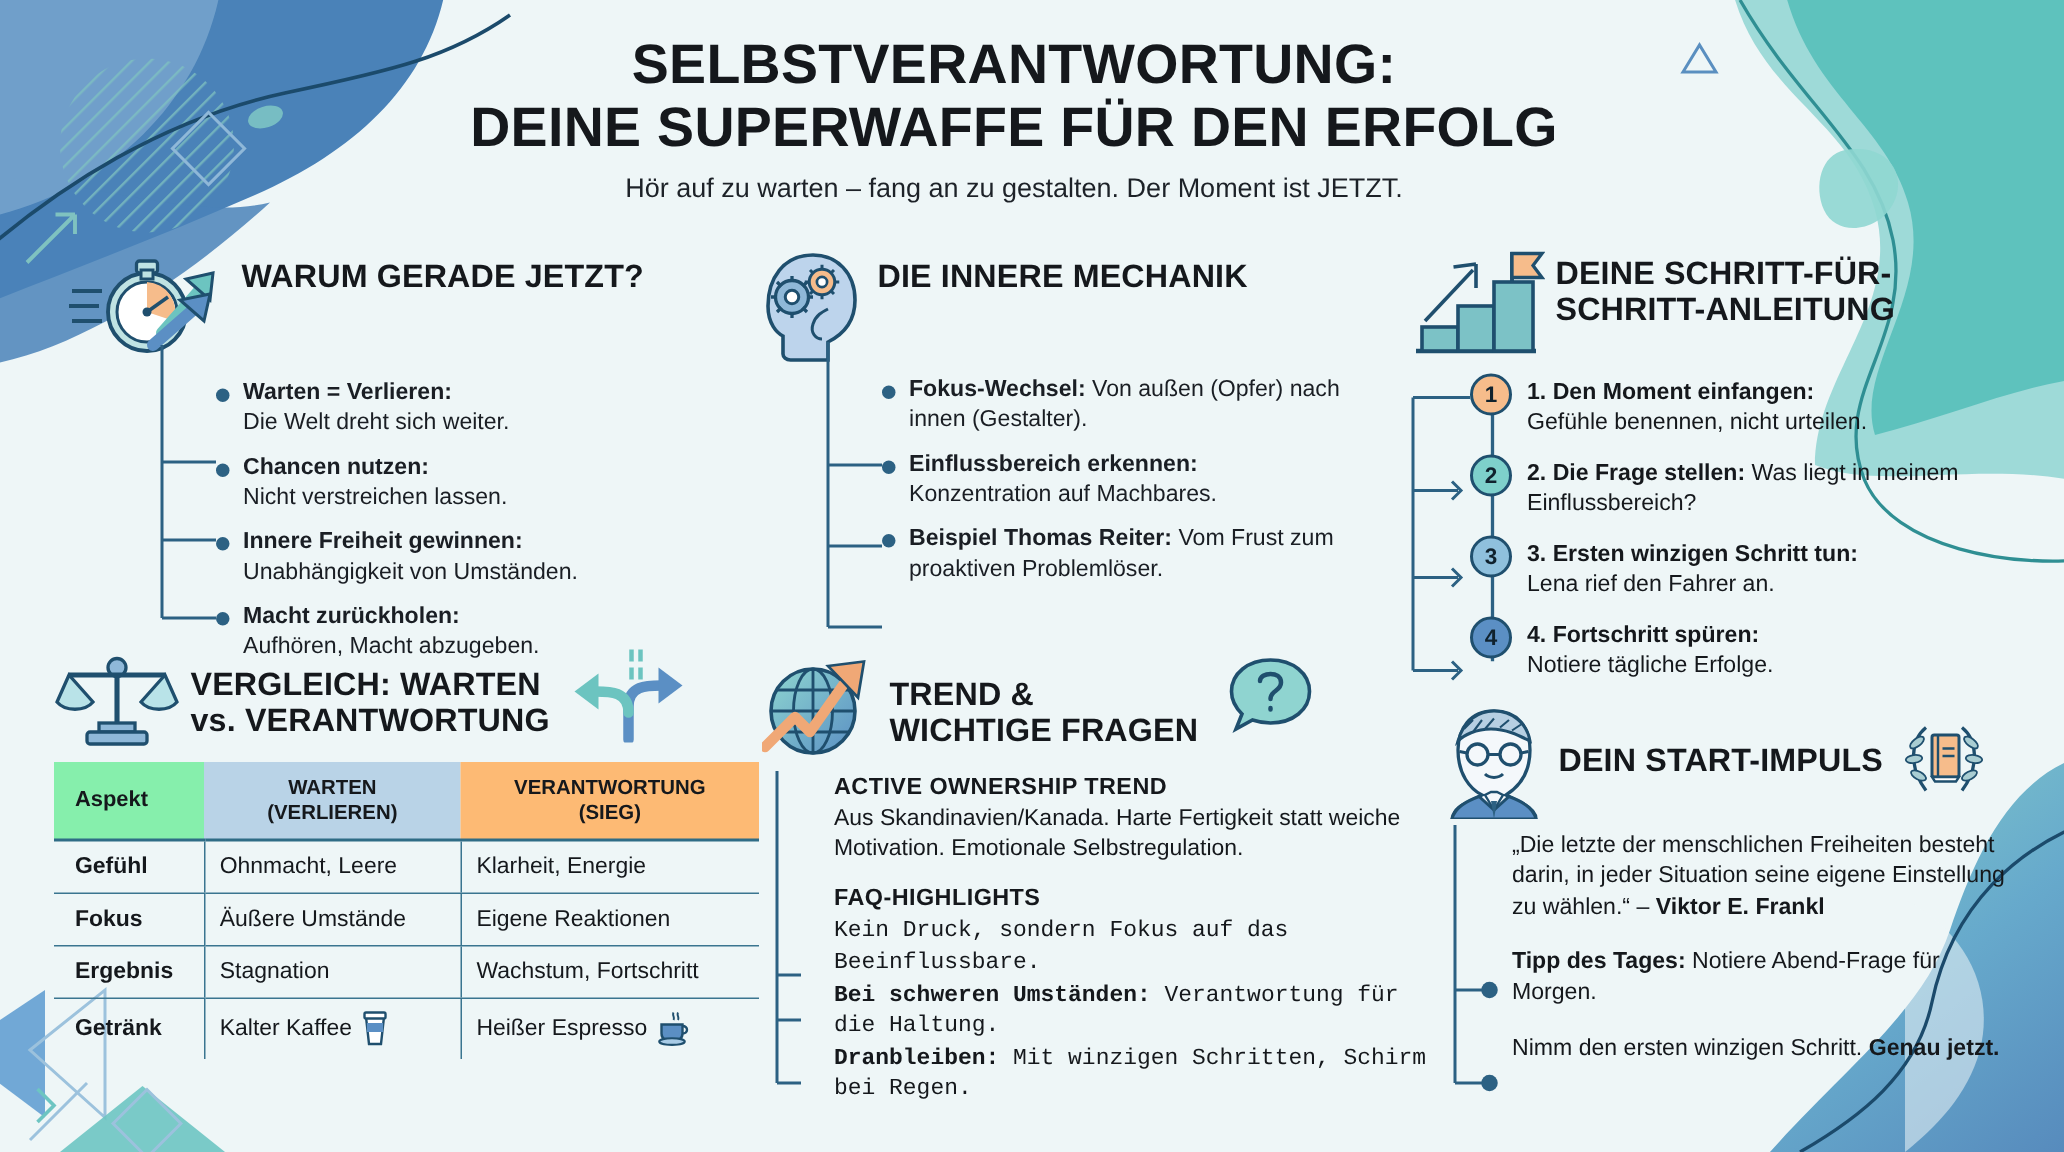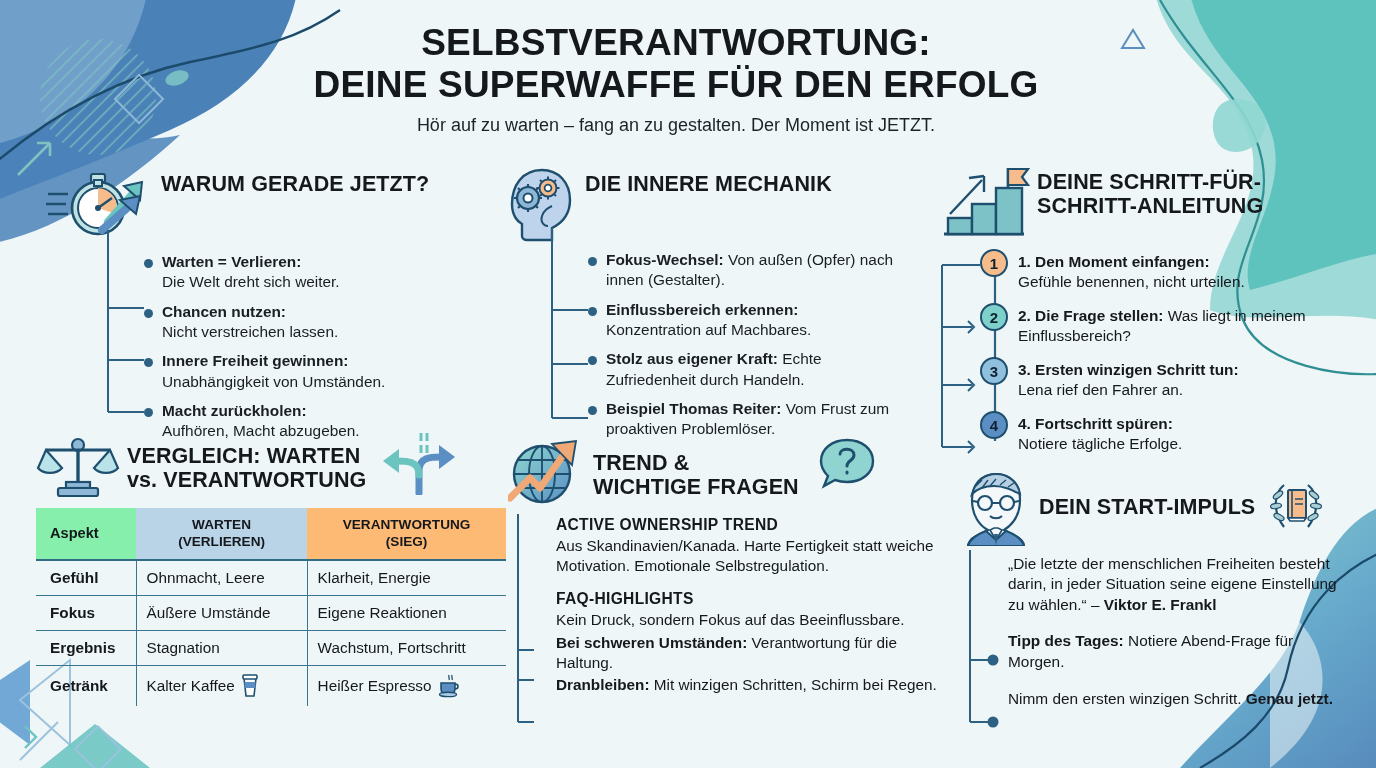--- a/index.html
+++ b/index.html
@@ -70,21 +70,21 @@
     font-size: 15px; display: flex; align-items: center; justify-content: center;
     z-index: 2; position: relative;
   }
   .stxt { font-size: 15.4px; line-height: 1.3; padding-top: 3px; }
   .stxt b { font-weight: 700; }
 
   
   .sh { font-size: 15.6px; font-weight: 800; letter-spacing: .3px; margin-bottom: 2px; }
   .p { font-size: 15.3px; line-height: 1.32; }
   .faq { margin-top: 14px; }
-  .faqrow { display: flex; gap: 8px; }
+  .faqrow { display: flex; gap: 8px; font-family: Liberation Mono, monospace; }
   .faqrow + .faqrow { margin-top: 2px; }
 
   
   .quote { font-size: 15.4px; line-height: 1.33; }
   .quote b { font-weight: 700; }
 </style>
 </head>
 <body>
 
 <svg id="bg" viewBox="0 0 1376 768">
@@ -212,24 +212,20 @@
     <svg style="position:absolute; left:-46px; top:-22px;" width="52" height="210" viewBox="0 0 52 210">
       <path d="M10,0 V190 M10,82 H46 M10,136 H46 M10,190 H46" stroke="#2c6183" stroke-width="2" fill="none"></path>
     </svg>
     <div class="bul">
       <span class="dot"></span>
       <span class="btxt"><b>Fokus-Wechsel:</b> <span>Von außen (Opfer) nach innen (Gestalter).</span></span>
     </div>
     <div class="bul">
       <span class="dot"></span>
       <span class="btxt"><b>Einflussbereich erkennen:</b><br><span>Konzentration auf Machbares.</span></span>
-    </div>
-    <div class="bul">
-      <span class="dot"></span>
-      <span class="btxt"><b>Stolz aus eigener Kraft:</b> <span>Echte Zufriedenheit durch Handeln.</span></span>
     </div>
     <div class="bul">
       <span class="dot"></span>
       <span class="btxt"><b>Beispiel Thomas Reiter:</b> <span>Vom Frust zum proaktiven Problemlöser.</span></span>
     </div>
   </div>
 </div>
 
 <div class="sec" style="left:938px; top:164px; width:420px;">
   <div class="sec-hd">

